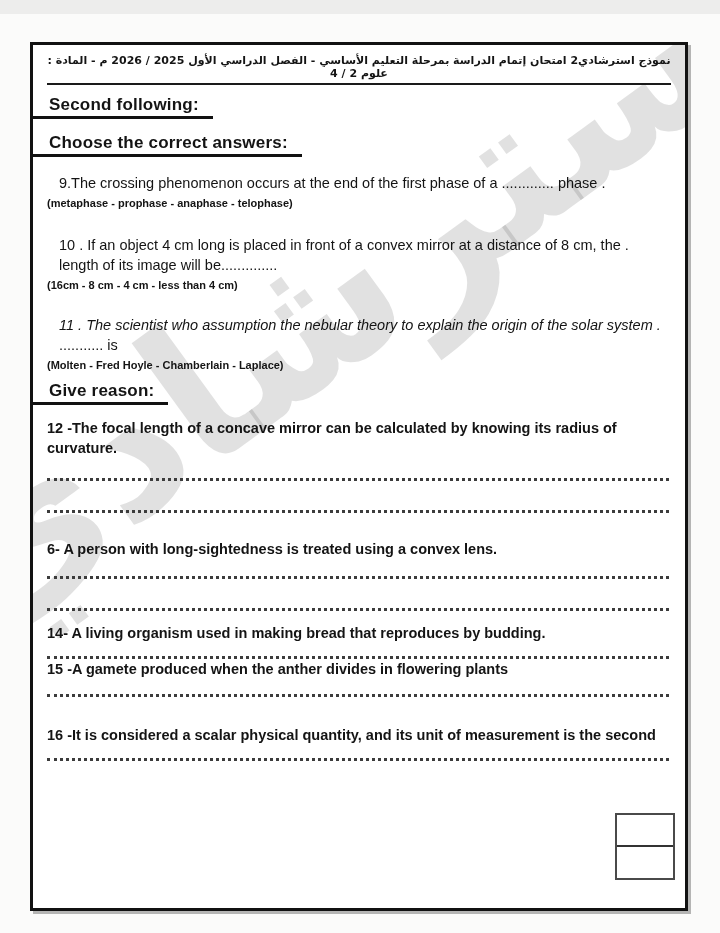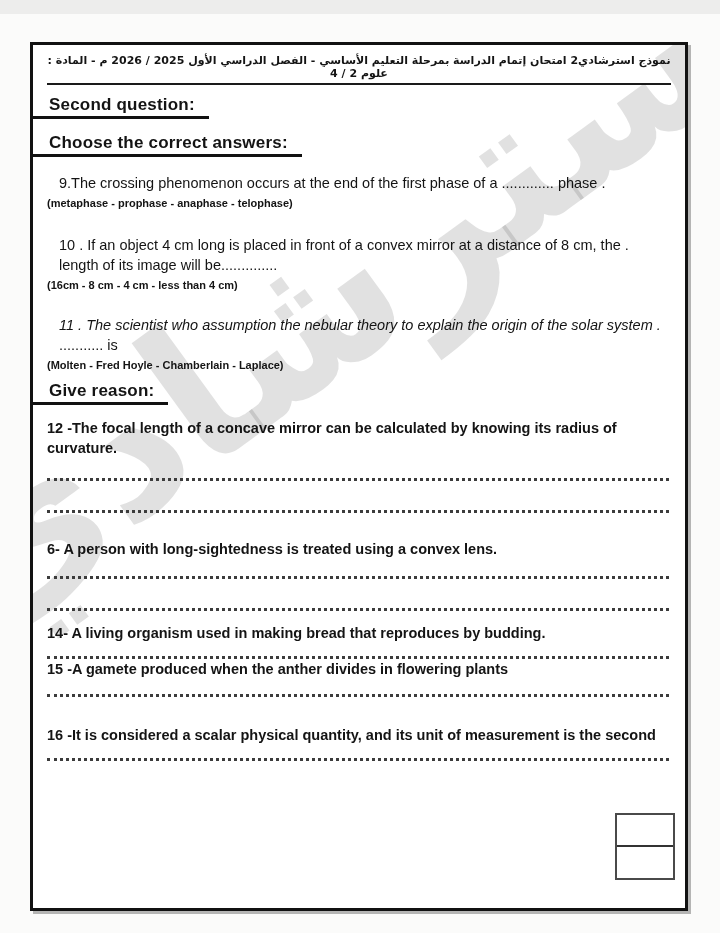--- a/index.html
+++ b/index.html
@@ -96,21 +96,21 @@
 
 <div class="paper">
 
   <div class="watermark">استرشادي2</div>
 
   <div class="content">
 
     <div class="header-ar">نموذج استرشادي2 امتحان إتمام الدراسة بمرحلة التعليم الأساسي - الفصل الدراسي الأول 2025 / 2026 م  -  المادة : علوم 2 / 4</div>
 
     <div class="h-second">
-      <span class="heading">Second question:</span>
+      <span class="heading">Second following:</span>
     </div>
 
     <div class="h-choose">
       <span class="heading">Choose the correct  answers:</span>
     </div>
 
     <div class="q indent q9">9.The crossing phenomenon occurs at the end of the first phase of a ............. phase .</div>
     <div class="opts">(metaphase - prophase - anaphase - telophase)</div>
 
     <div class="q indent q10">10 . If an object 4 cm long is placed in front of a convex mirror at a distance of 8 cm, the  .</div>

